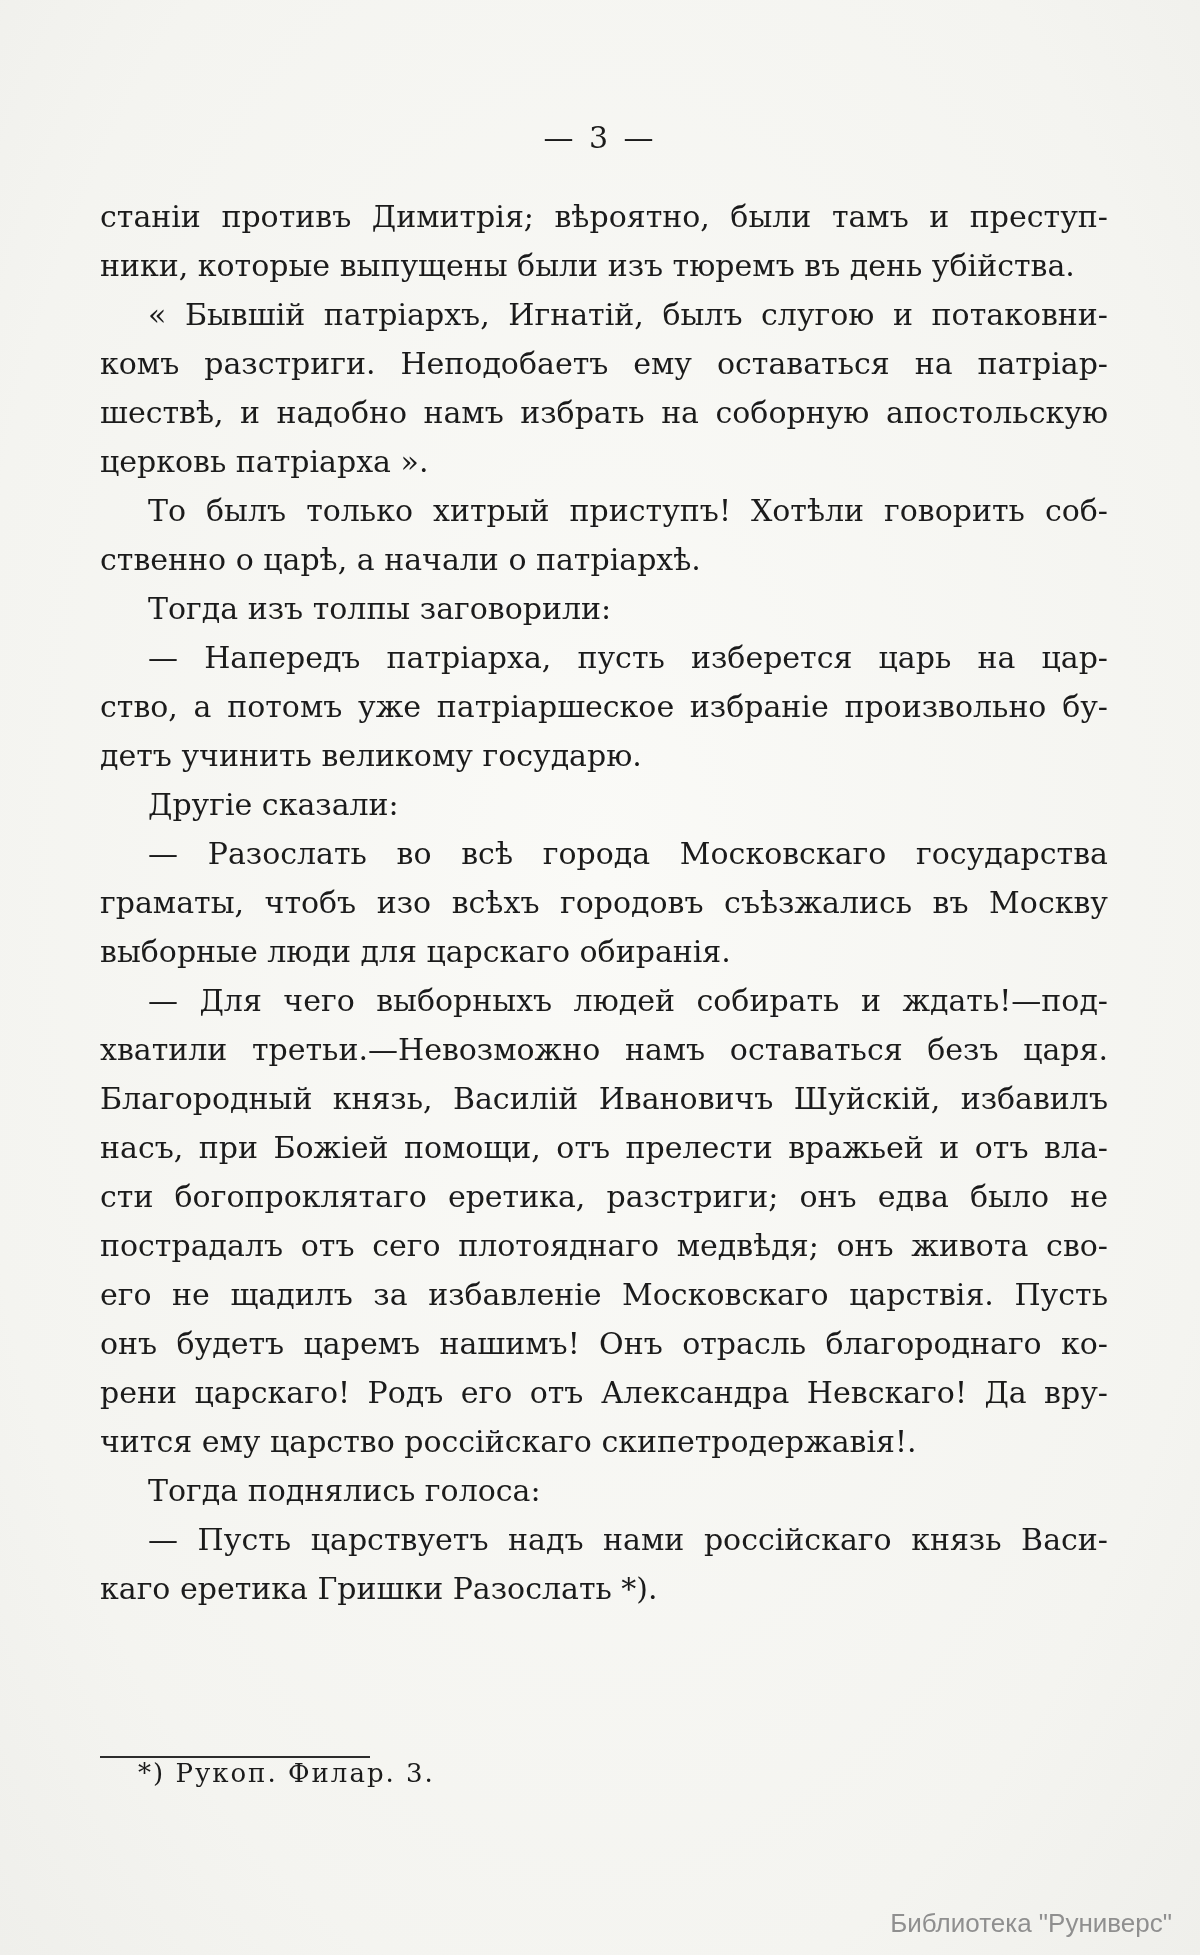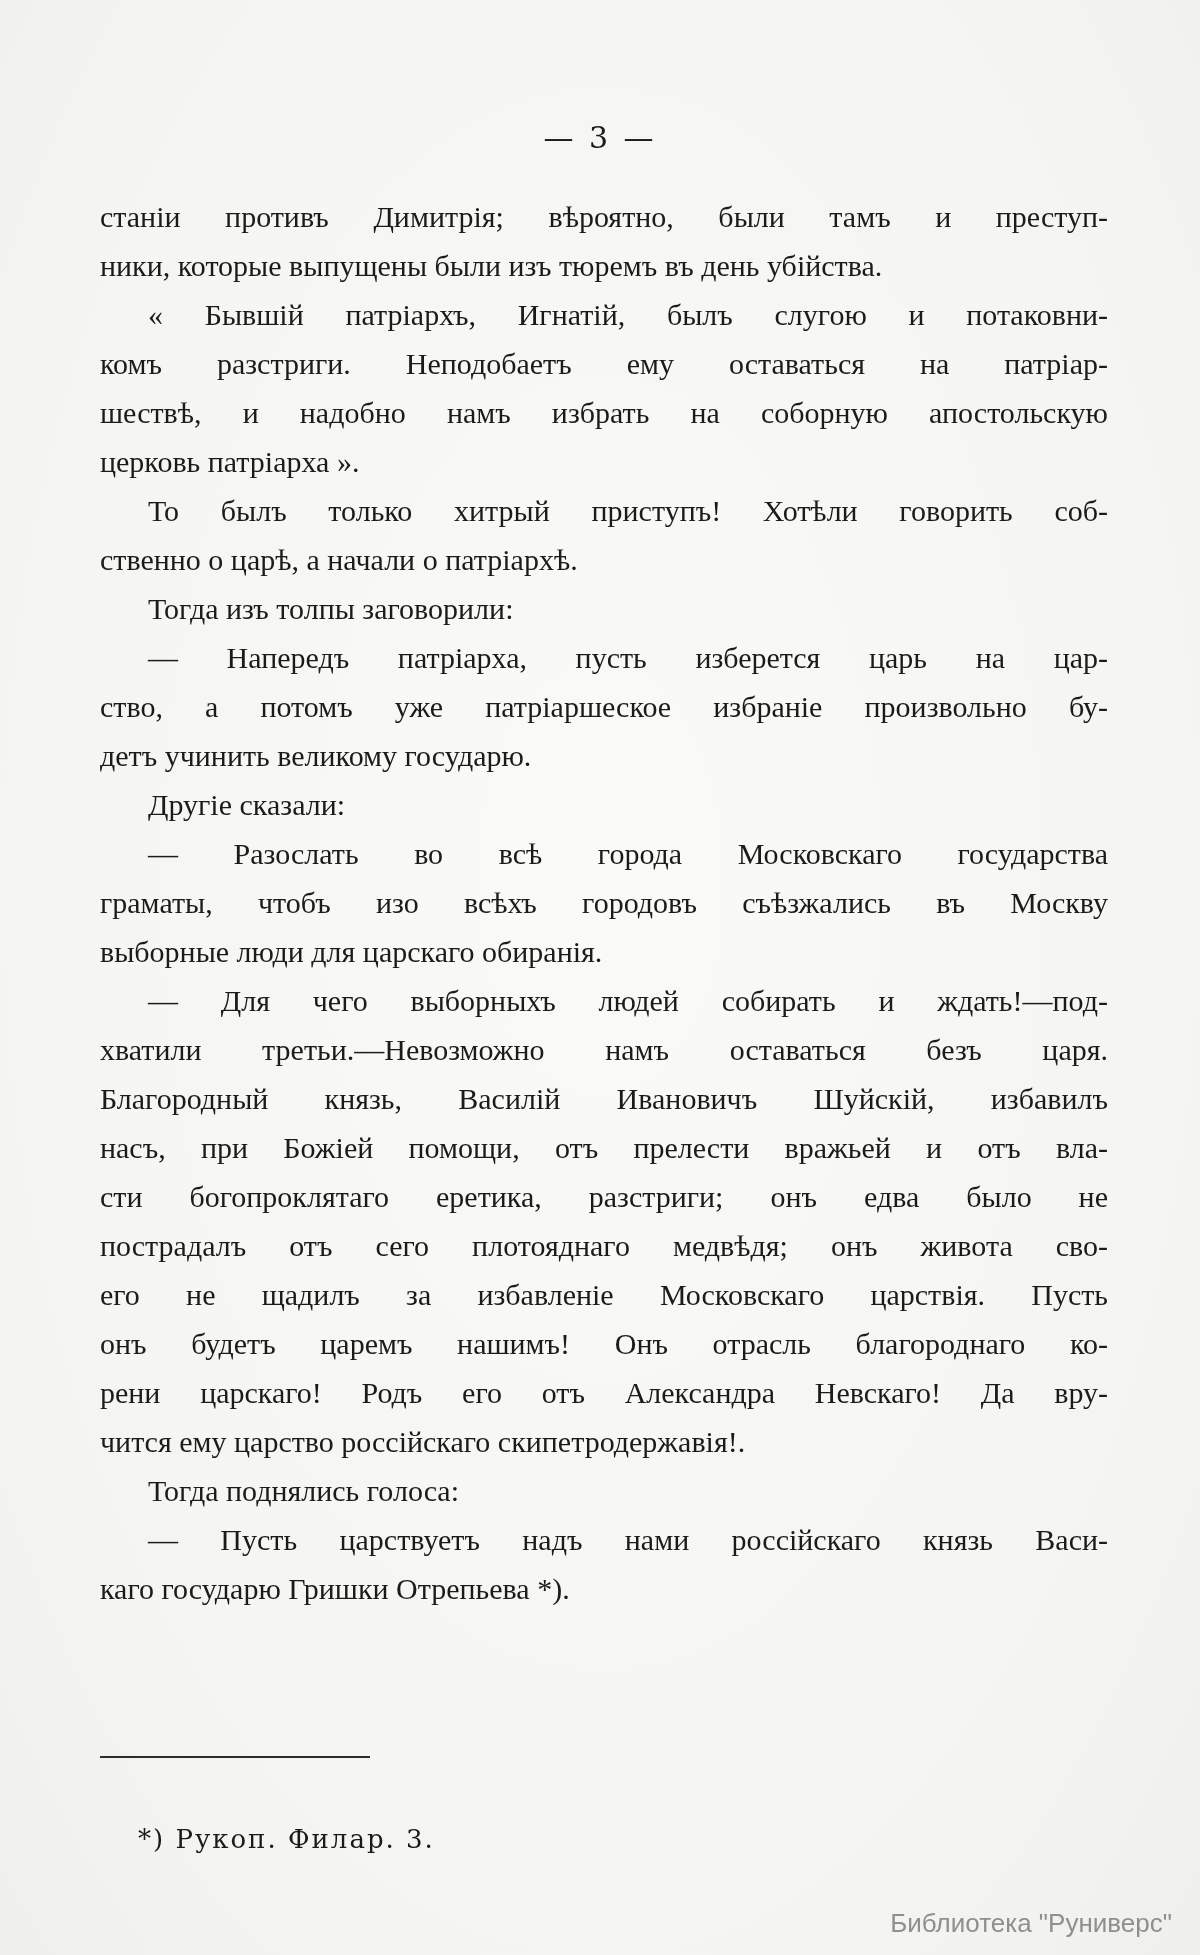--- a/index.html
+++ b/index.html
@@ -23,21 +23,20 @@
     font-size: 30px;
     letter-spacing: 3px;
   }
   .body {
     position: absolute;
     left: 100px;
     right: 92px;
     top: 192px;
     font-size: 30px;
     line-height: 49px;
-    font-family: Liberation Serif, serif;
   }
   .para { margin: 0; }
   .line {
     text-align: justify;
     text-align-last: justify;
     white-space: normal;
   }
   .line.last {
     text-align-last: left;
   }
@@ -47,21 +46,21 @@
   .footnote-rule {
     position: absolute;
     left: 100px;
     top: 1756px;
     width: 270px;
     border-top: 2px solid #2c2c2c;
   }
   .footnote {
     position: absolute;
     left: 138px;
-    top: 1822px;
+    top: 1756px;
     font-size: 26px;
     line-height: 34px;
     letter-spacing: 2px;
   }
   .watermark {
     position: absolute;
     right: 28px;
     bottom: 16px;
     font-family: "Liberation Sans", sans-serif;
     font-size: 26px;
@@ -115,21 +114,21 @@
         <div class="line">его не щадилъ за избавленіе Московскаго царствія. Пусть</div>
         <div class="line">онъ будетъ царемъ нашимъ! Онъ отрасль благороднаго ко-</div>
         <div class="line">рени царскаго! Родъ его отъ Александра Невскаго! Да вру-</div>
         <div class="line last">чится ему царство россійскаго скипетродержавія!.</div>
       </div>
       <div class="para indent">
         <div class="line first last">Тогда поднялись голоса:</div>
       </div>
       <div class="para indent">
         <div class="line first">— Пусть царствуетъ надъ нами россійскаго князь Васи-</div>
-        <div class="line last">каго государю Гришки Отрепьева *).</div>
+        <div class="line last">каго еретика Гришки Разослать *).</div>
       </div>
     </div>
 
   <div class="footnote-rule"></div>
 
   <div class="footnote">*) Рукоп. Филар. 3.</div>
 
   <div class="watermark">Библиотека "Руниверс"</div>
 </div>
 

